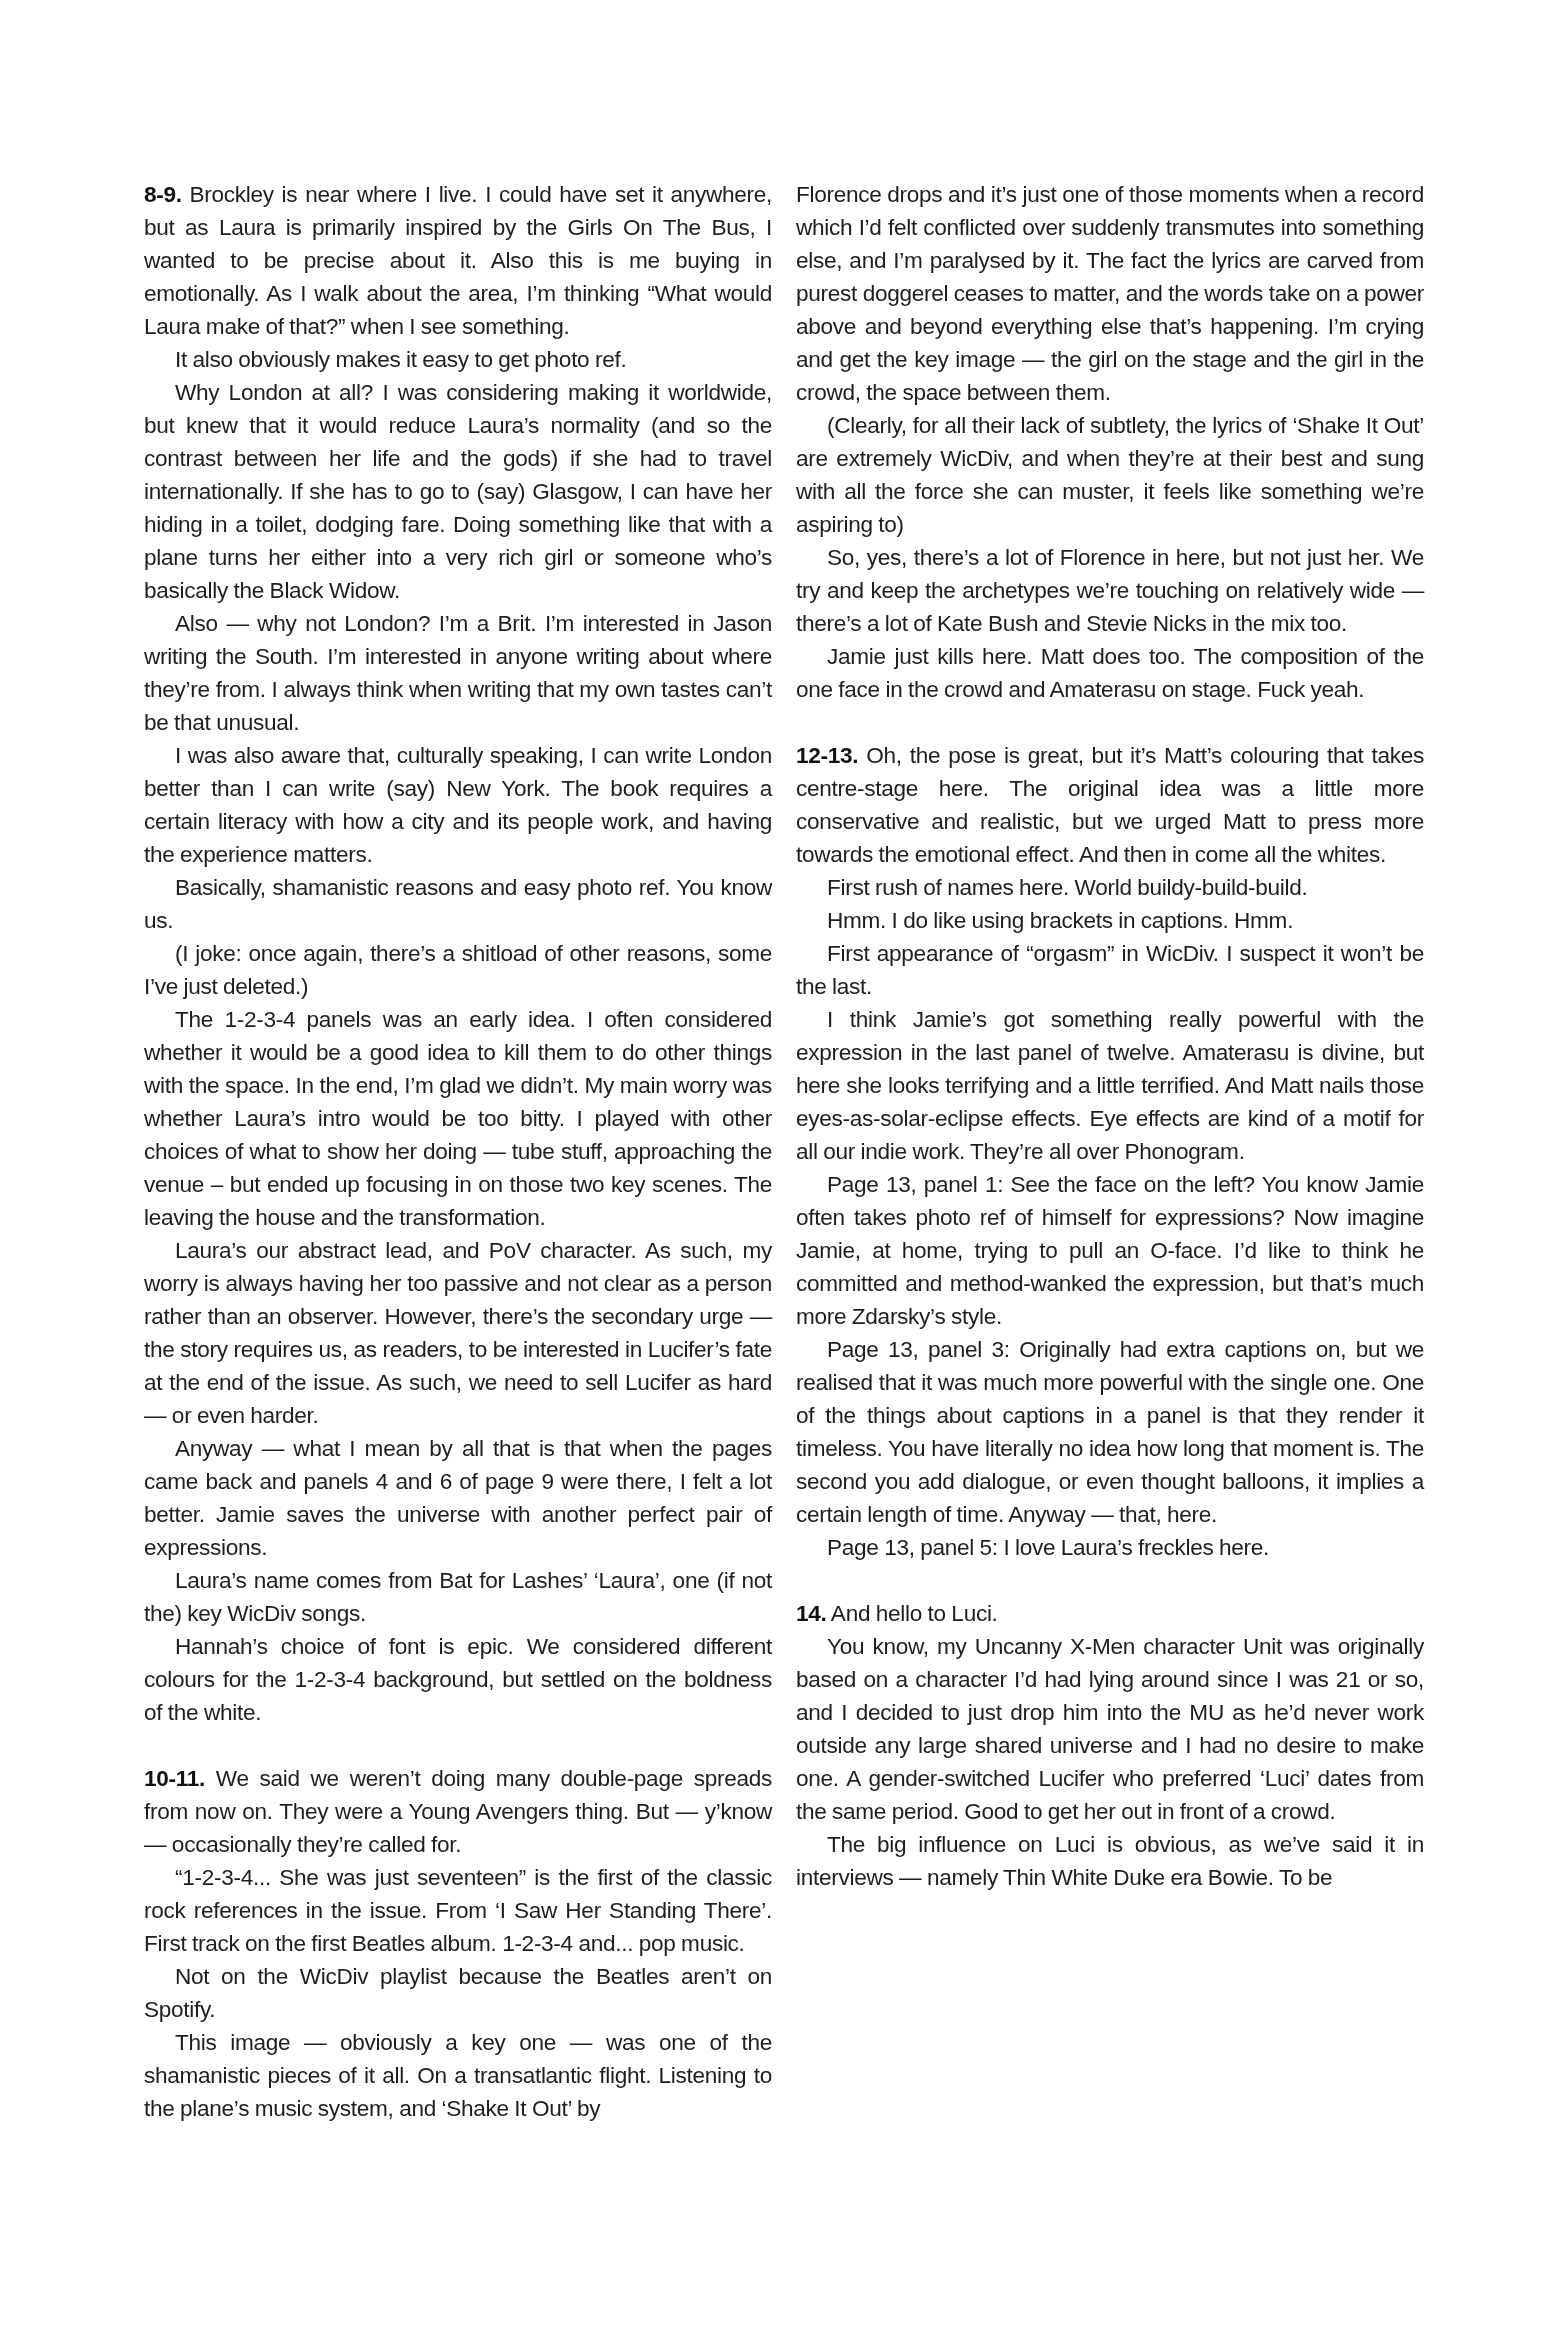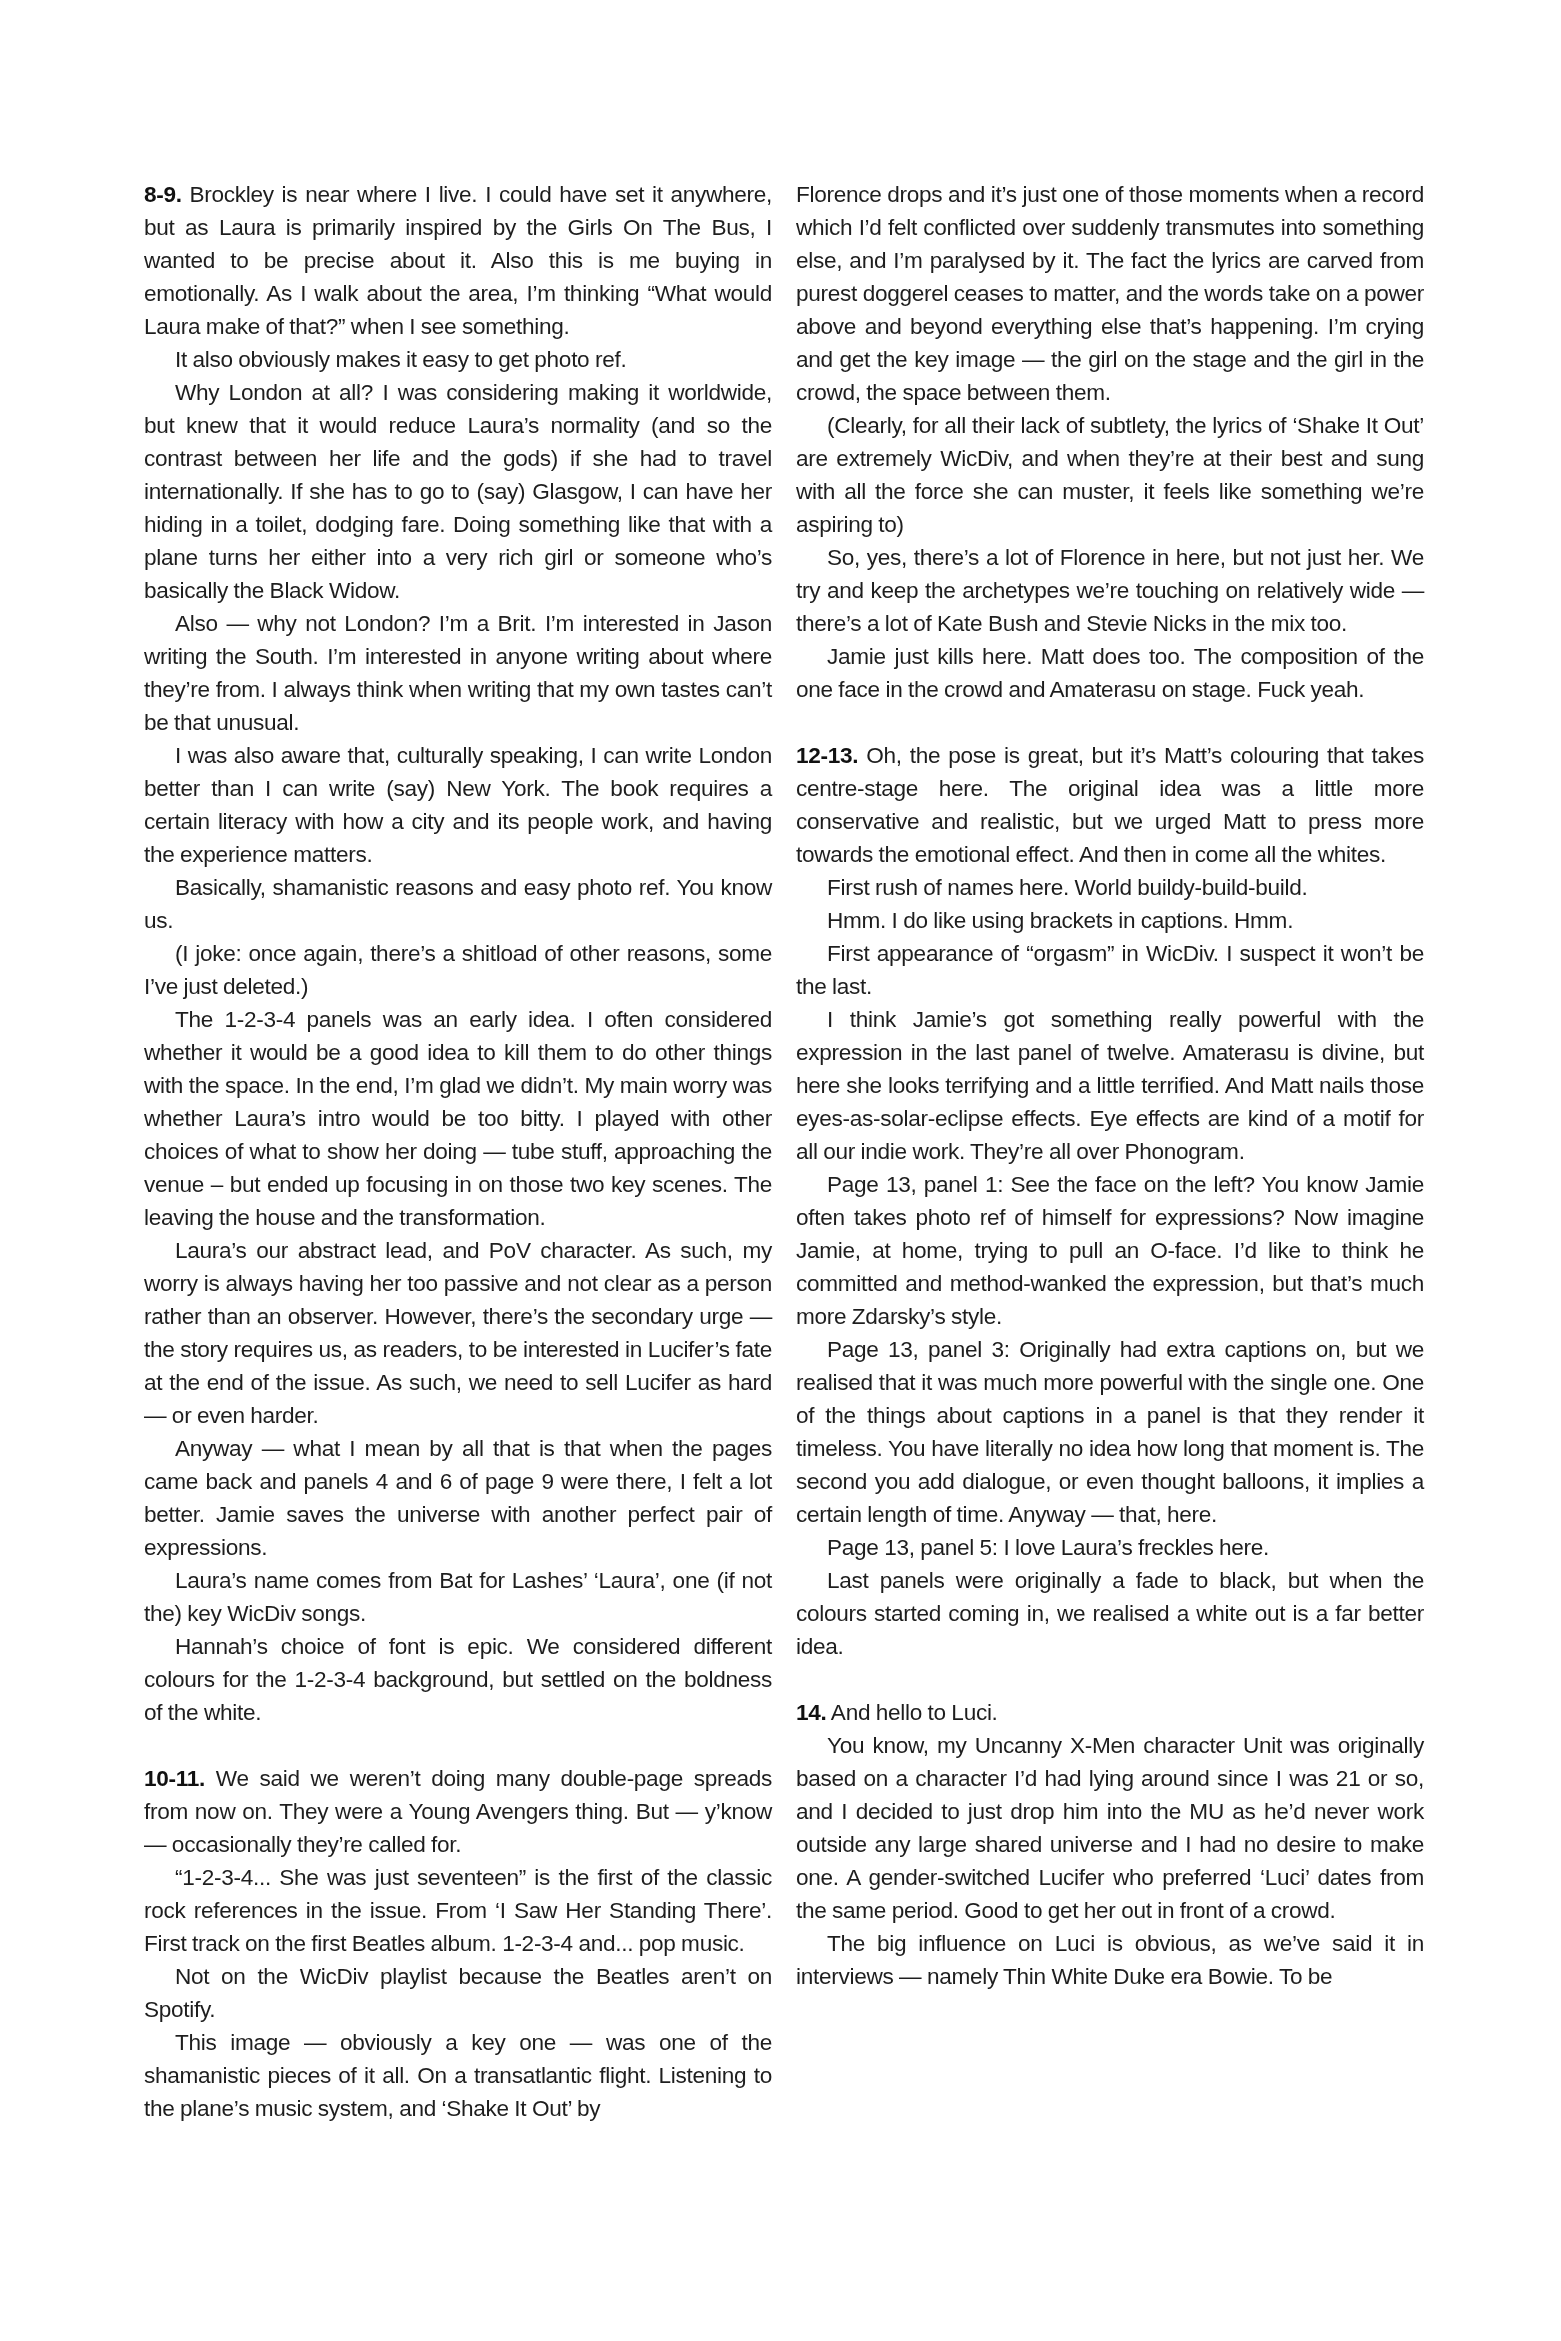--- a/index.html
+++ b/index.html
@@ -59,21 +59,20 @@
       </div>
       <div class="section">
         <p class="p noindent"><span class="head">12-13.</span> <span>Oh, the pose is great, but it’s Matt’s colouring that takes centre-stage here. The original idea was a little more conservative and realistic, but we urged Matt to press more towards the emotional effect. And then in come all the whites.</span></p>
         <p class="p"><span>First rush of names here. World buildy-build-build.</span></p>
         <p class="p"><span>Hmm. I do like using brackets in captions. Hmm.</span></p>
         <p class="p"><span>First appearance of “orgasm” in </span><span class="it">WicDiv</span><span>. I suspect it won’t be the last.</span></p>
         <p class="p"><span>I think Jamie’s got something really powerful with the expression in the last panel of twelve. Amaterasu is divine, but here she looks terrifying and a little terrified. And Matt nails those eyes-as-solar-eclipse effects. Eye effects are kind of a motif for all our indie work. They’re all over </span><span class="it">Phonogram</span><span>.</span></p>
         <p class="p"><span>Page 13, panel 1: See the face on the left? You know Jamie often takes photo ref of himself for expressions? Now imagine Jamie, at home, trying to pull an O-face. I’d like to think he committed and method-wanked the expression, but that’s much more Zdarsky’s style.</span></p>
         <p class="p"><span>Page 13, panel 3: Originally had extra captions on, but we realised that it was much more powerful with the single one. One of the things about captions in a panel is that they render it timeless. You have literally no idea how long that moment is. The second you add dialogue, or even thought balloons, it implies a certain length of time. Anyway — that, here.</span></p>
         <p class="p"><span>Page 13, panel 5: I love Laura’s freckles here.</span></p>
-        <p class="p"><span>Last panels were originally a fade to black, but when the colours started coming in, we realised a white out is a far better idea.</span></p>
       </div>
       <div class="section">
         <p class="p noindent"><span class="head">14.</span> <span>And hello to Luci.</span></p>
         <p class="p"><span>You know, my </span><span class="it">Uncanny X-Men</span><span> character Unit was originally based on a character I’d had lying around since I was 21 or so, and I decided to just drop him into the MU as he’d never work outside any large shared universe and I had no desire to make one. A gender-switched Lucifer who preferred ‘Luci’ dates from the same period. Good to get her out in front of a crowd.</span></p>
         <p class="p"><span>The big influence on Luci is obvious, as we’ve said it in interviews — namely Thin White Duke era Bowie. To be</span></p>
       </div>
     </div>
 </div>
 
 

